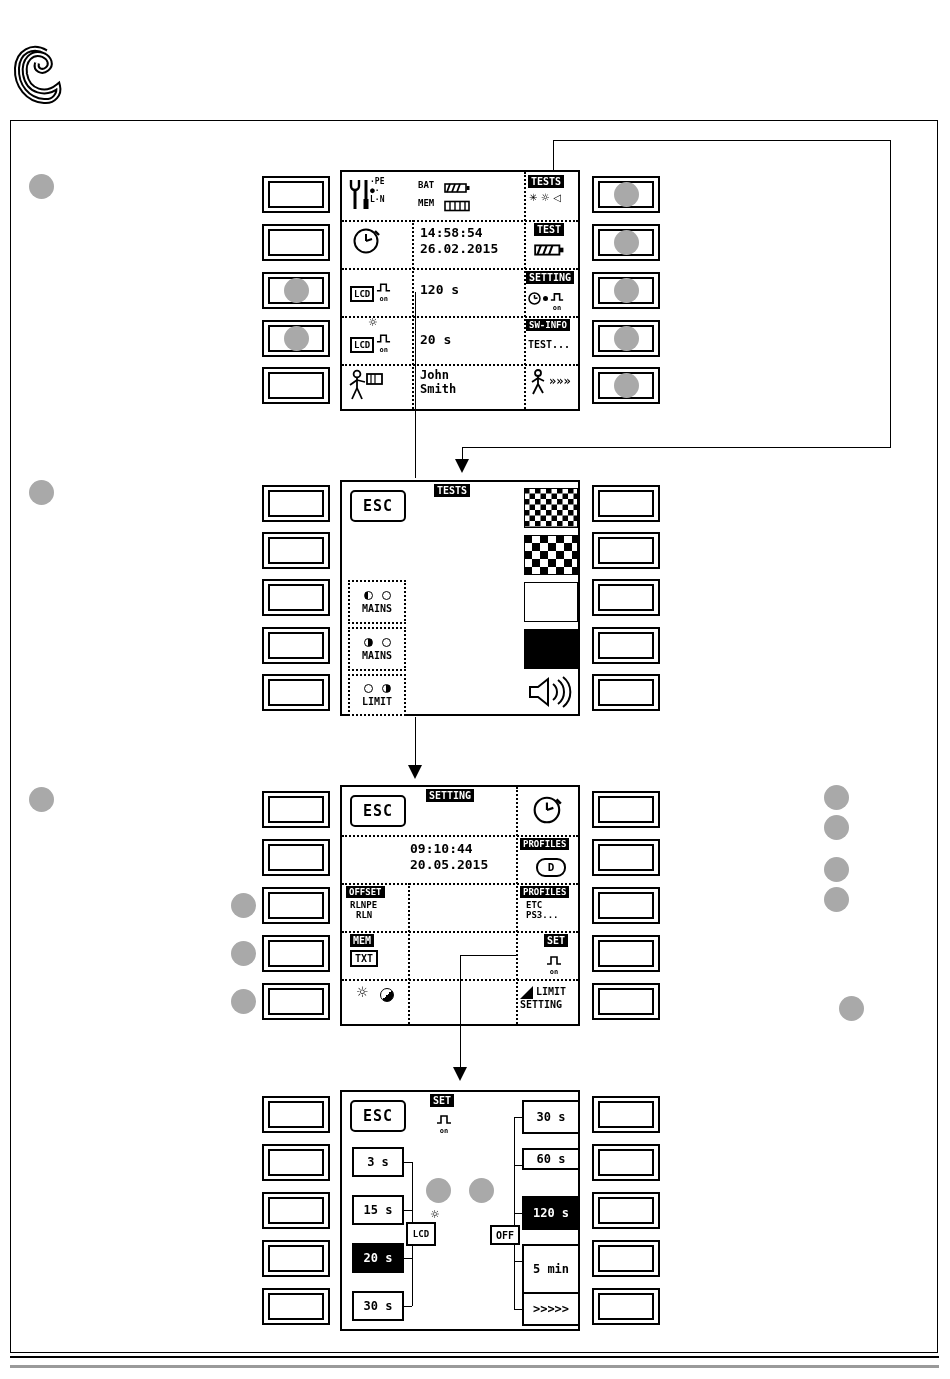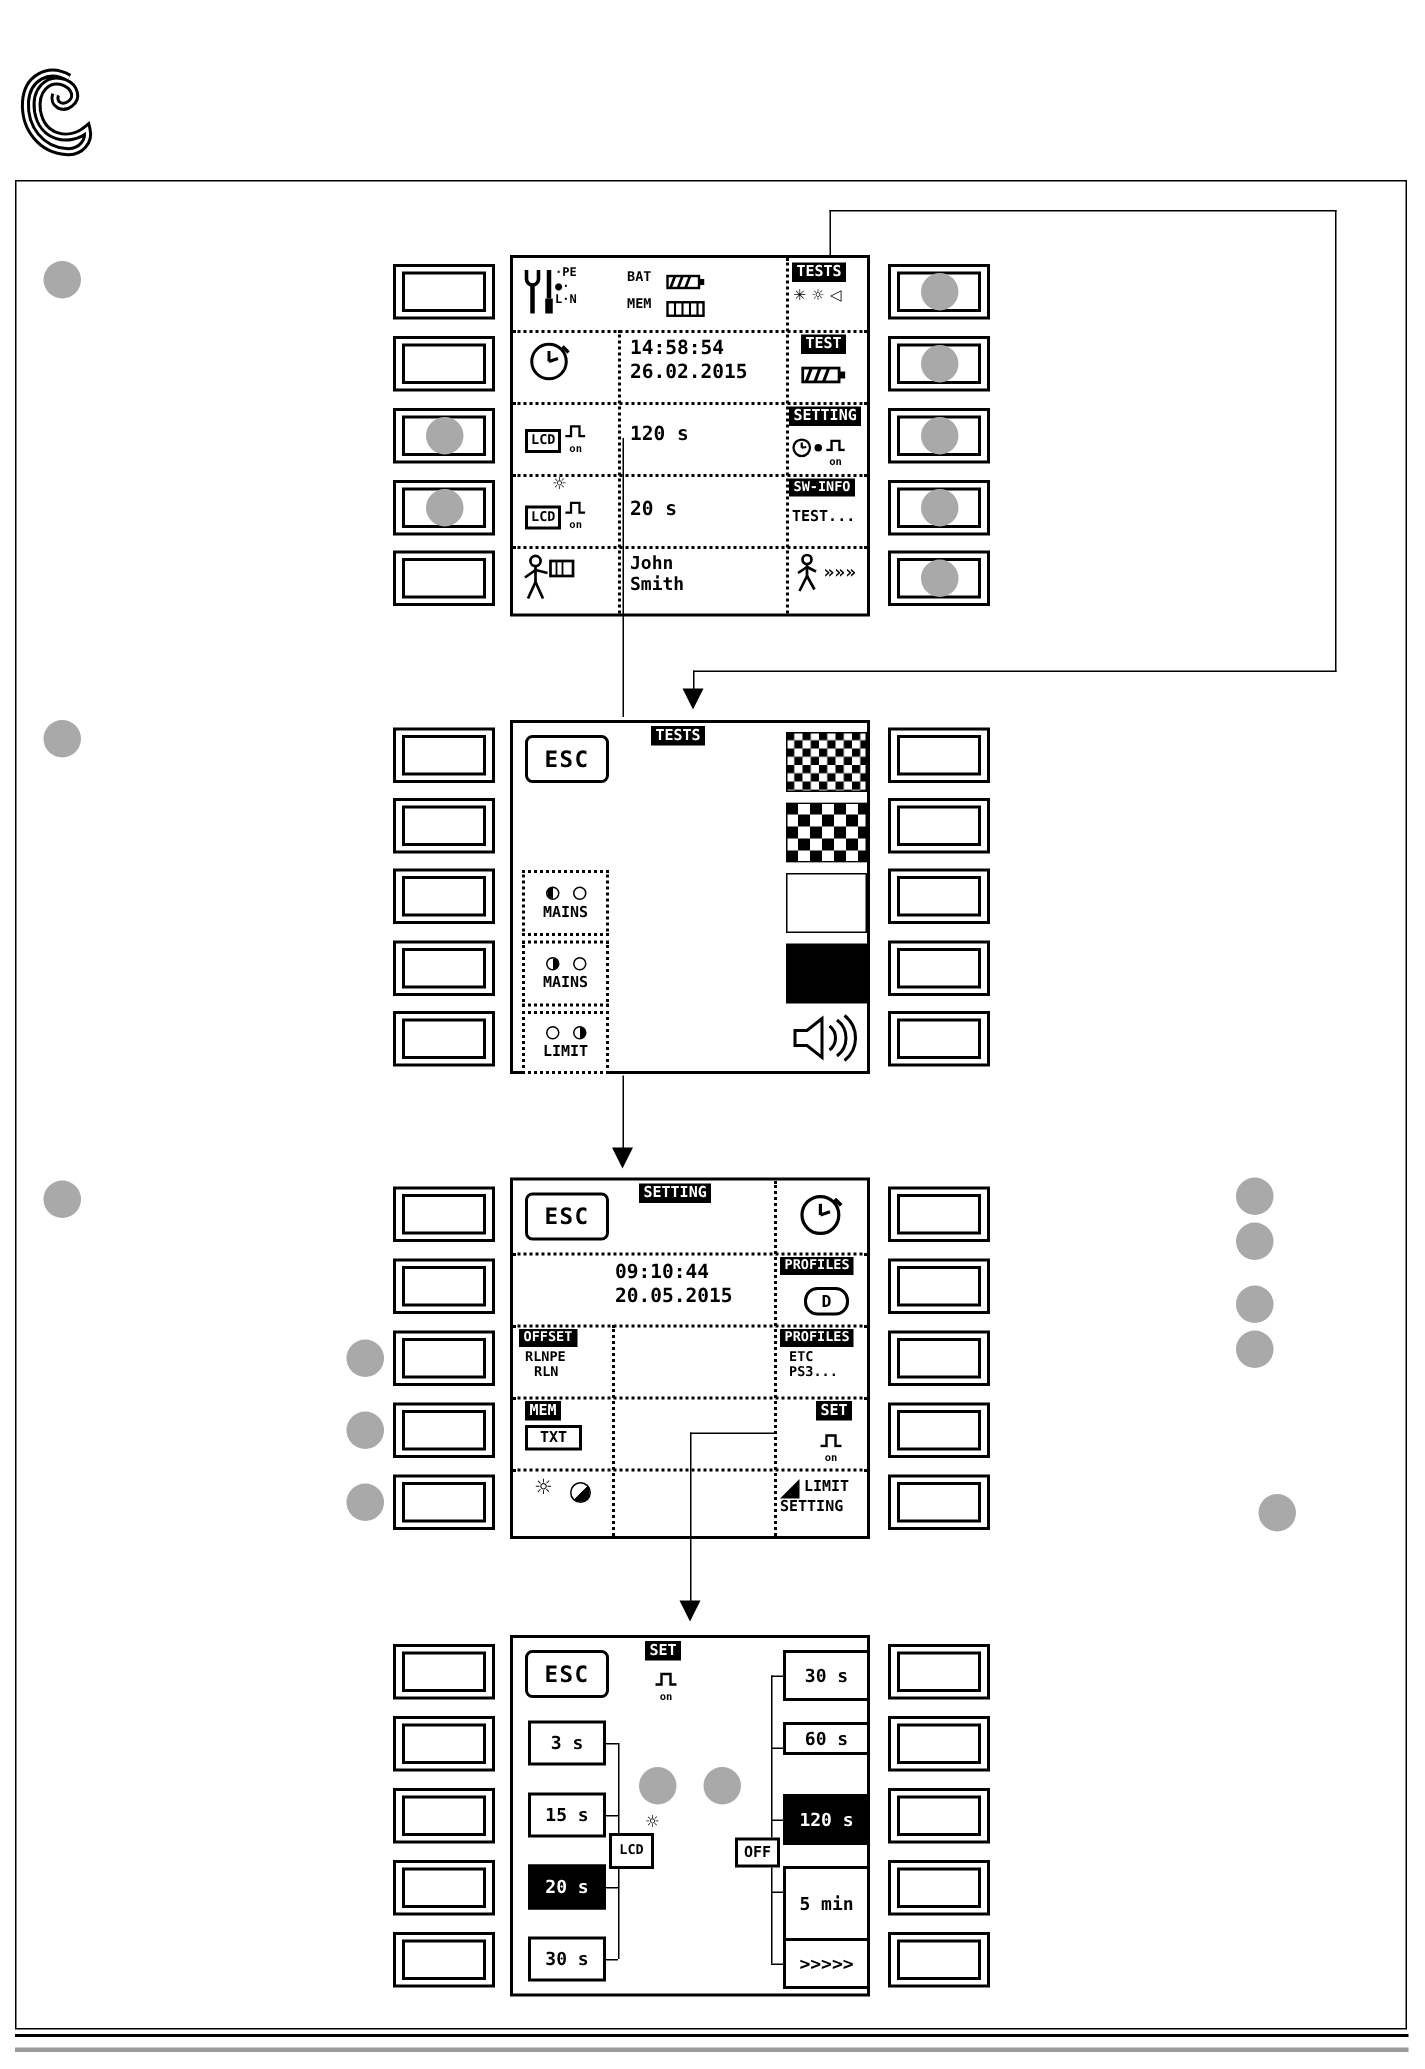--- a/index.html
+++ b/index.html
@@ -261,21 +261,21 @@
   <span class="box" style="left:194px;top:71px;width:30px;height:19px;border-radius:9px;font:bold 11px 'DejaVu Sans Mono',monospace">D</span>
 
   <span class="inv s9" style="left:4px;top:99px">OFFSET</span>
   <span class="t9" style="left:8px;top:113px">RLNPE</span>
   <span class="t9" style="left:14px;top:123px">RLN</span>
   <span class="inv s9" style="left:178px;top:99px">PROFILES</span>
   <span class="t9" style="left:184px;top:113px">ETC</span>
   <span class="t9" style="left:184px;top:123px">PS3...</span>
 
   <span class="inv" style="left:8px;top:147px">MEM</span>
-  <span class="box" style="left:8px;top:163px;width:38px;height:17px;font:bold 10px 'DejaVu Sans Mono',monospace">TXT</span>
+  <span class="box" style="left:8px;top:163px;width:28px;height:17px;font:bold 10px 'DejaVu Sans Mono',monospace">TXT</span>
   <span class="inv" style="left:202px;top:147px">SET</span>
   <span class="el onsym" style="left:204px;top:163px">
     <svg width="16" height="10" viewBox="0 0 16 10">
         <polyline points="1,9 5,9 5,2 11,2 11,9 15,9" fill="none" stroke="#000" stroke-width="1.6"></polyline>
       </svg>
     <div class="ontxt">on</div>
   </span>
 
   <span class="glyph" style="left:14px;top:197px;font-size:14px">☼</span>
   <span class="halfc" style="left:38px;top:201px"></span>

